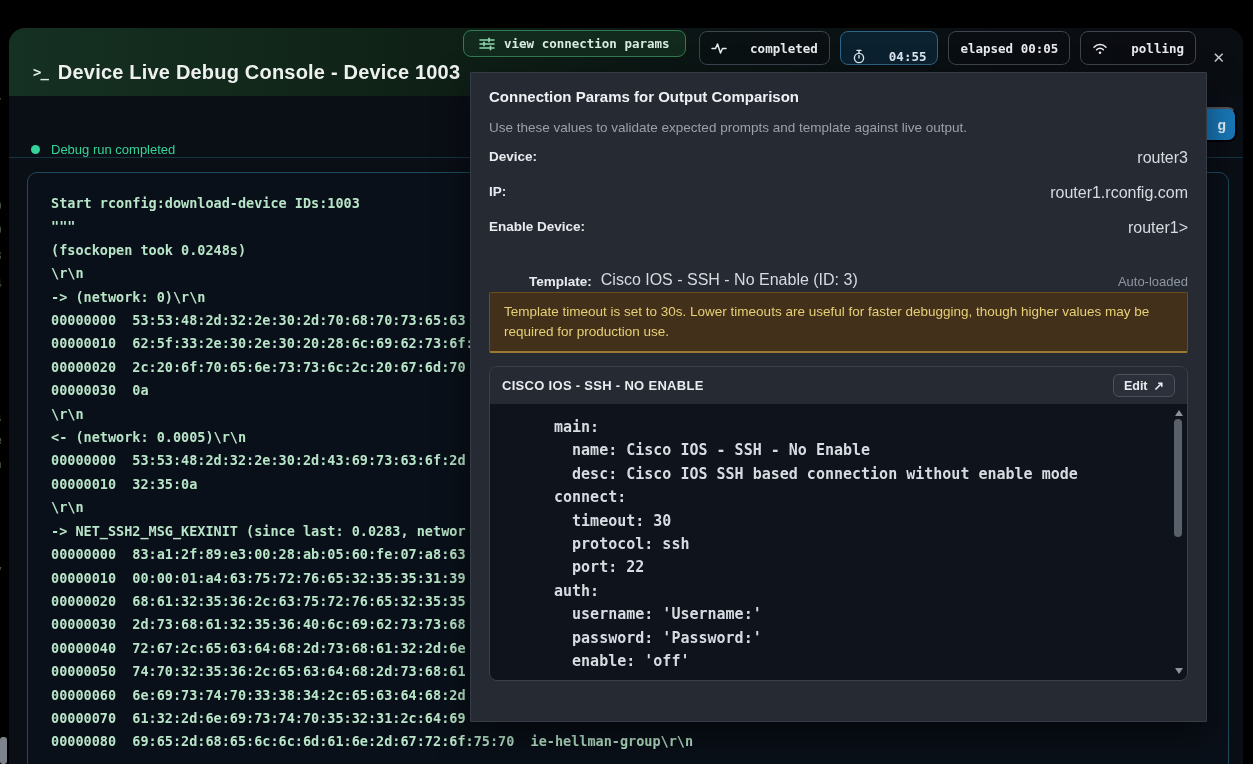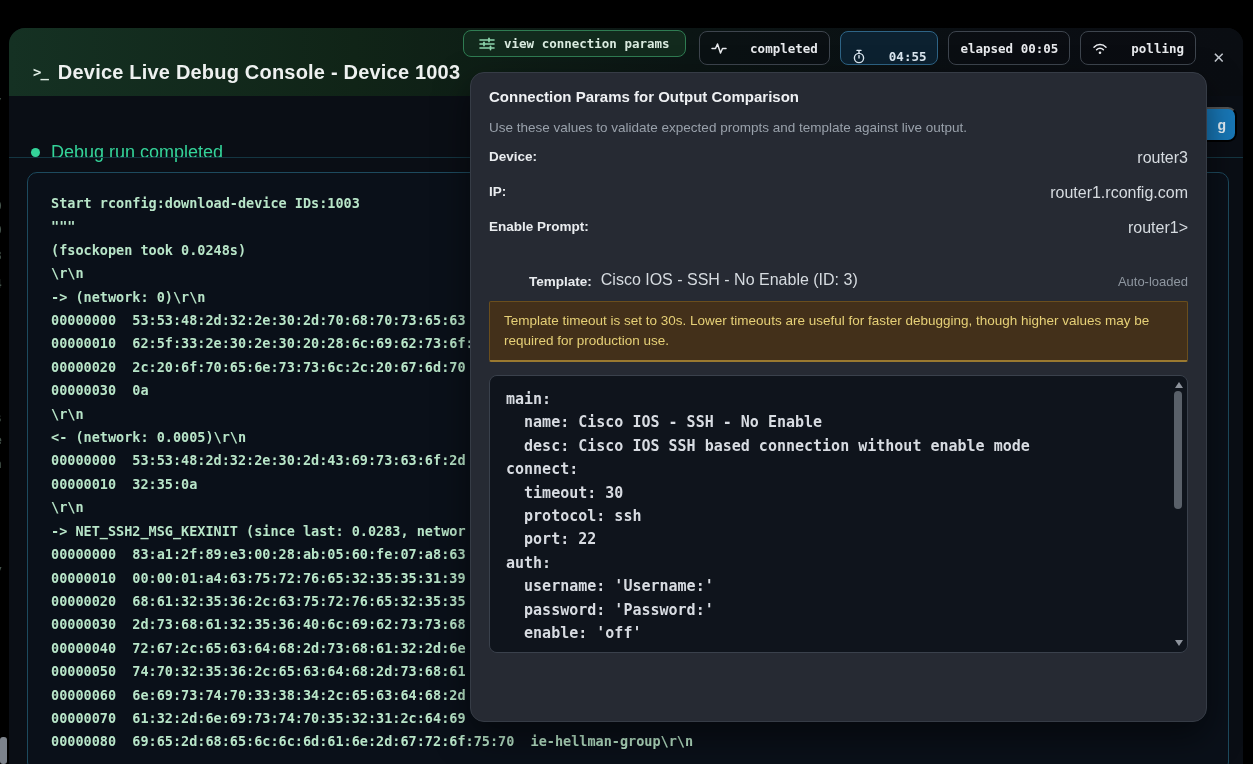--- a/index.html
+++ b/index.html
@@ -30,57 +30,57 @@
 
   .badge-group { position:absolute; right:47px; top:3px; height:27px; display:flex; gap:10px; }
   .badge { display:flex; align-items:center; gap:23px; height:34px; padding:0 11px;
            border:1px solid #3e454e; border-radius:8px; color:#e8eaed;
            font-family:"DejaVu Sans Mono", monospace; font-size:12.5px; font-weight:bold; background:rgba(10,13,18,.4); }
   .badge.timer { border-color:#2e6486; background:#0c2130; color:#dde9f2;align-items:flex-end; }
   .close-x { position:absolute; right:18px; top:22px; color:#c3c8cf; font-size:15px; line-height:15px; cursor:pointer; }
 
   .status-row { position:absolute; left:22px; top:114px; display:flex; align-items:center; gap:11px; }
   .status-dot { width:9px; height:9px; border-radius:50%; background:#34d399; }
-  .status-text { color:#34d399; font-size:18px; }
+  .status-text { color:#34d399; font-size:13px; }
   .status-separator { position:absolute; left:0; top:129px; width:100%; height:1px; background:#143642; }
 
   .hidden-blue-btn { position:absolute; left:1180px; top:79px; width:48px; height:35px; background:#1878b8;
                      border-radius:9px; z-index:2; color:#e8f2fa; font-size:14px; font-weight:bold;
                      display:flex; align-items:center; justify-content:flex-end; padding-right:9px; cursor:pointer; }
 
   .terminal-panel { position:absolute; left:18px; top:144px; width:1202px; height:600px; background:#0a1019;
                     border:1px solid #1d4a5e; border-radius:10px; overflow:hidden; }
   .terminal-pre { white-space:pre; padding:19px 0 0 23px; font-family:"DejaVu Sans Mono", monospace;
                   font-size:13.5px; font-weight:bold; line-height:23.4px; color:#b8e5c8; }
 
   
   .popover { position:absolute; left:470px; top:72px; width:737px; height:650px; background:#262a33;
-             border:1px solid #363c46; border-radius:14px; z-index:3; padding:14px 18px;
+             border:1px solid #363c46; border-radius:1px; z-index:3; padding:14px 18px;
              box-shadow:0 14px 34px rgba(0,0,0,.5); }
   .pop-title { color:#eef0f3; font-size:15px; font-weight:bold; line-height:20px; }
   .pop-subtitle { color:#99a1ab; font-size:13.5px; margin-top:12px; line-height:18px; }
   .pop-fields { margin-top:12px; }
   .field-row { height:35px; display:flex; justify-content:space-between; }
   .field-label { color:#e9ecef; font-size:13.5px; font-weight:bold; }
   .field-value { color:#d6dbe0; font-family:Liberation Sans, sans-serif; font-size:16px; }
   .template-row { height:35px; display:flex; align-items:flex-end;margin-left:40px; }
   .template-row .field-value { margin-left:9px; }
   .auto-loaded { margin-left:auto; color:#8e96a0; font-size:13px; }
 
-  .warning-box { margin-top:12px; padding:9px 14px 10px; background:#43301a; border:1px solid #6a4e1d;
+  .warning-box { margin-top:3px; padding:9px 14px 10px; background:#43301a; border:1px solid #6a4e1d;
                  border-bottom:2px solid #9a7930; border-radius:2px; color:#e6d077; font-size:13.5px; line-height:19.5px; }
 
   .tpanel { margin-top:13px; border:1px solid #3a414c; border-radius:8px; overflow:hidden; }
   .tpanel-header { display:flex; align-items:center; justify-content:space-between; height:37px; padding:0 12px; background:#262a33; }
   .tpanel-title { color:#e9ecef; font-size:13px; font-weight:bold; letter-spacing:.3px; }
   .edit-btn { display:flex; align-items:center; gap:6px; border:1px solid #4a525e; border-radius:6px;
               background:#2b303a; color:#e9ecef; font-size:12.5px; font-weight:bold; padding:3px 10px; cursor:pointer; }
   .code-area { position:relative; height:276px; background:#0f141c; overflow:hidden; }
   .code-pre { white-space:pre; padding:12px 0 0 16px; font-family:"DejaVu Sans Mono", monospace;
-              font-size:15px; font-weight:bold; line-height:23.4px; color:#d8dce2; }
+              font-size:15px; font-weight:bold; line-height:23.4px; color:#d8dce2;margin-left:48px; }
   .code-scrollbar { position:absolute; right:2px; top:2px; bottom:2px; width:12px; }
   .sb-arrow { position:absolute; left:2px; width:0; height:0; border-left:4px solid transparent; border-right:4px solid transparent; }
   .sb-arrow.up { top:4px; border-bottom:6px solid #8d939c; }
   .sb-arrow.down { bottom:4px; border-top:6px solid #8d939c; }
   .sb-thumb { position:absolute; left:1px; top:13px; width:8px; height:118px; background:#596069; border-radius:4px; }
 
   svg.ic { display:block; }
 </style>
 </head>
 <body>
@@ -203,33 +203,40 @@
     <div class="pop-fields">
       <div class="field-row">
         <span class="field-label">Device:</span>
         <span class="field-value">router3</span>
       </div>
       <div class="field-row">
         <span class="field-label">IP:</span>
         <span class="field-value">router1.rconfig.com</span>
       </div>
       <div class="field-row">
-        <span class="field-label">Enable Prompt:</span>
+        <span class="field-label">Enable Device:</span>
         <span class="field-value">router1&gt;</span>
       </div>
       <div class="template-row">
         <span class="field-label">Template:</span>
         <span class="field-value">Cisco IOS - SSH - No Enable (ID: 3)</span>
         <span class="auto-loaded">Auto-loaded</span>
       </div>
     </div>
 
     <div class="warning-box">Template timeout is set to 30s. Lower timeouts are useful for faster debugging, though higher values may be required for production use.</div>
 
     <div class="tpanel">
+      <div class="tpanel-header">
+        <span class="tpanel-title">CISCO IOS - SSH - NO ENABLE</span>
+        <button class="edit-btn">
+          <span>Edit</span>
+          <span>↗</span>
+        </button>
+      </div>
       <div class="code-area">
         <pre class="code-pre">main:
   name: Cisco IOS - SSH - No Enable
   desc: Cisco IOS SSH based connection without enable mode
 connect:
   timeout: 30
   protocol: ssh
   port: 22
 auth:
   username: 'Username:'

